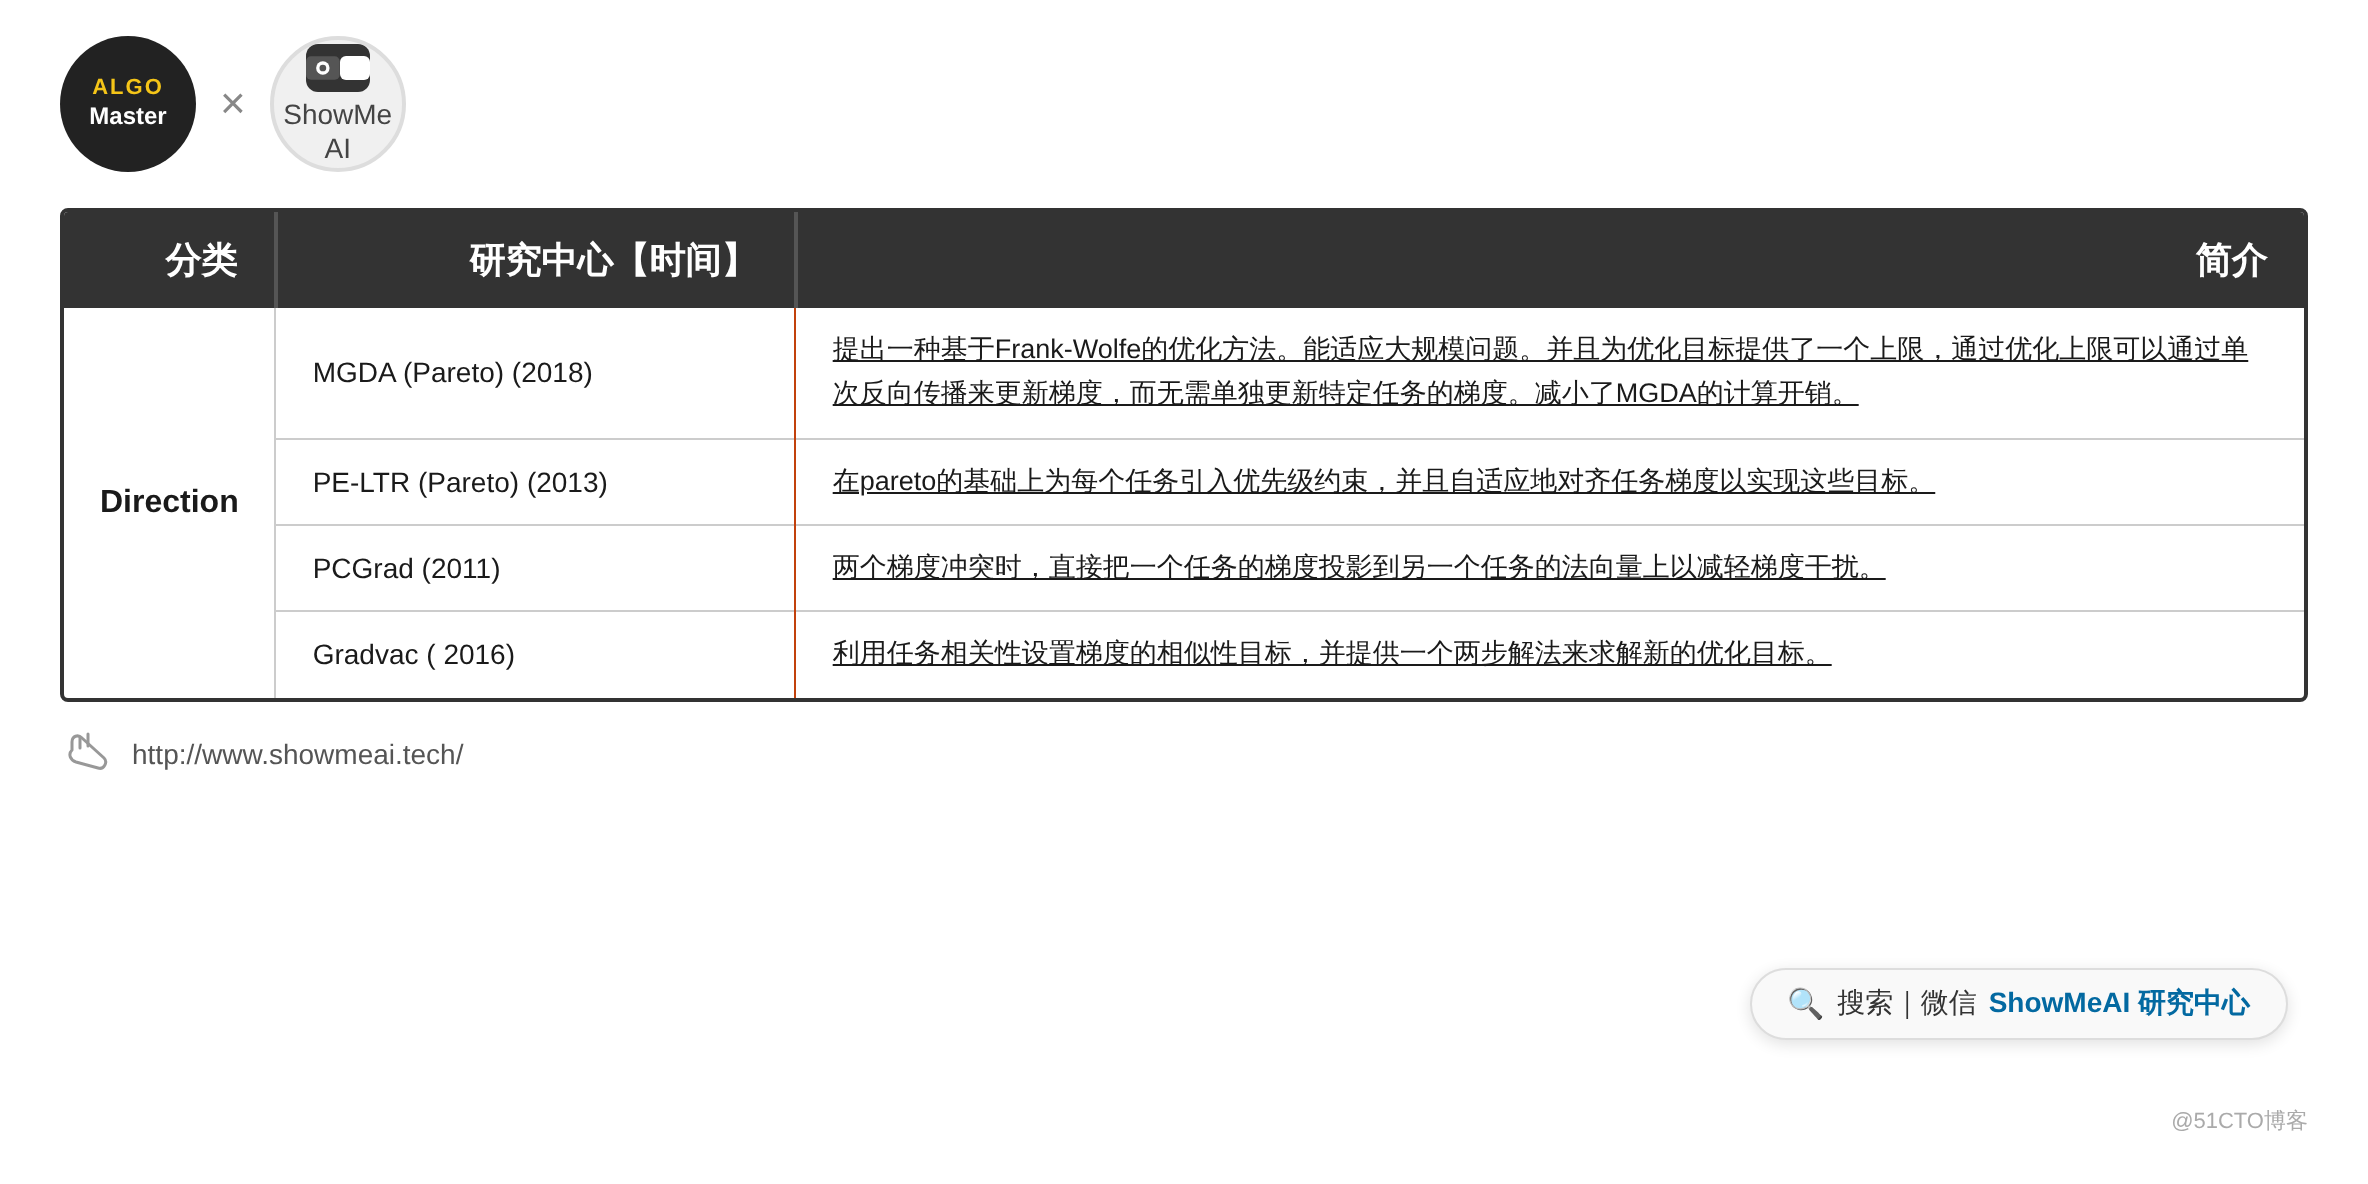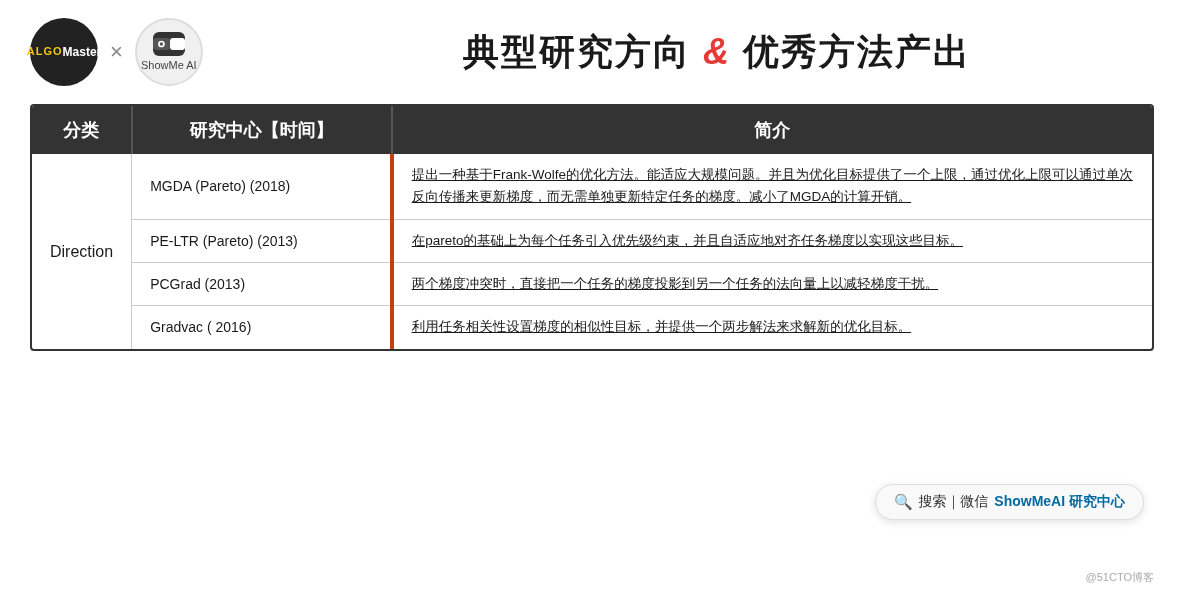--- a/index.html
+++ b/index.html
@@ -34,21 +34,21 @@
       gap: 8px;
       min-width: 260px;
     }
 
     .algo-logo {
       width: 68px;
       height: 68px;
       background: #222222;
       border-radius: 50%;
       display: flex;
-      flex-direction: row;
+      flex-direction: column;
       align-items: center;
       justify-content: center;
       color: white;
       font-weight: bold;
       font-size: 13px;
       line-height: 1.2;
     }
     .algo-logo .algo-text {
       font-size: 11px;
       letter-spacing: 1px;
@@ -92,23 +92,23 @@
     }
     .showme-icon::after {
       content: '';
       width: 18px;
       height: 12px;
       background: white;
       border-radius: 3px;
     }
 
     .showme-label {
-      font-size: 11px;
+      font-size: 14px;
       color: #444;
-      text-align: left;
+      text-align: center;
       line-height: 1.2;
     }
 
     .page-title-area {
       flex: 1;
       text-align: center;
     }
 
     .page-title {
       font-size: 36px;
@@ -130,42 +130,42 @@
       border-collapse: collapse;
     }
 
     thead tr {
       background: #333333;
       color: #ffffff;
     }
 
     thead th {
       padding: 12px 18px;
-      text-align: center;
+      text-align: right;
       font-size: 18px;
       font-weight: 600;
       border-right: 2px solid #555;
     }
 
     thead th:last-child {
       border-right: none;
     }
 
     tbody tr {
       border-bottom: 1px solid #cccccc;
     }
 
     tbody tr:last-child {
       border-bottom: none;
     }
 
     tbody td {
       padding: 10px 18px;
       vertical-align: middle;
-      border-right: 4px solid #c2410c;
+      border-right: 1px solid #c2410c;
       font-size: 14px;
       line-height: 1.6;
       color: #1a1a1a;
     }
 
     tbody td:last-child {
       border-right: none;
     }
 
     .col-method {
@@ -177,21 +177,21 @@
       font-size: 13.5px;
       line-height: 1.65;
       text-decoration: underline;
     }
 
     
     .category-cell {
       text-align: left;
       font-size: 16px;
       vertical-align: middle;
-      font-weight: 400;
+      font-weight: 700;
       border-right: 1px solid #cccccc;
     }
 
     
     .footer {
       display: flex;
       align-items: center;
       padding: 8px 30px;
       margin-top: 4px;
     }
@@ -231,21 +231,21 @@
     }
 
     .wechat-search .brand {
       font-weight: 600;
       color: #0369a1;
     }
 
     
     .watermark {
       position: absolute;
-      bottom: 7px;
+      bottom: 24px;
       right: 30px;
       font-size: 11px;
       color: #aaa;
     }
 
     
     .amp {
       color: #e53935;
       font-style: italic;
     }
@@ -270,25 +270,20 @@
           <svg width="20" height="14" viewBox="0 0 20 14">
             <rect x="0" y="0" width="20" height="14" rx="3" fill="#555"></rect>
             <circle cx="10" cy="7" r="4" fill="white"></circle>
             <circle cx="10" cy="7" r="2" fill="#555"></circle>
           </svg>
         </div>
         <span class="showme-label">ShowMe AI</span>
       </div>
     </div>
 
-    <div class="page-title-area">
-      <h1 class="page-title">
-        典型研究方向 <span class="amp">&amp;</span> 优秀方法产出
-      </h1>
-    </div>
   </div>
 
   <div class="table-container">
     <table>
       <thead>
         <tr>
           <th>分类</th>
           <th>研究中心【时间】</th>
           <th>简介</th>
         </tr>
@@ -300,32 +295,40 @@
           <td class="col-method">MGDA (Pareto)  (2018)</td>
           <td class="col-desc">提出一种基于Frank-Wolfe的优化方法。能适应大规模问题。并且为优化目标提供了一个上限，通过优化上限可以通过单次反向传播来更新梯度，而无需单独更新特定任务的梯度。减小了MGDA的计算开销。</td>
         </tr>
 
         <tr>
           <td class="col-method">PE-LTR (Pareto) (2013)</td>
           <td class="col-desc">在pareto的基础上为每个任务引入优先级约束，并且自适应地对齐任务梯度以实现这些目标。</td>
         </tr>
 
         <tr>
-          <td class="col-method">PCGrad  (2013)</td>
+          <td class="col-method">PCGrad  (2011)</td>
           <td class="col-desc">两个梯度冲突时，直接把一个任务的梯度投影到另一个任务的法向量上以减轻梯度干扰。</td>
         </tr>
 
         <tr>
           <td class="col-method">Gradvac  ( 2016)</td>
           <td class="col-desc">利用任务相关性设置梯度的相似性目标，并提供一个两步解法来求解新的优化目标。</td>
         </tr>
       </tbody>
     </table>
   </div>
 
+  <div class="footer">
+    <svg class="footer-icon" viewBox="0 0 28 28" fill="none" xmlns="http://www.w3.org/2000/svg">
+      <path d="M6 8 C6 5, 9 4, 11 6 L22 16 C24 18, 22 22, 19 21 L8 18 C5 17, 4 14, 6 12 Z" stroke="#555" stroke-width="1.5" fill="none"></path>
+      <path d="M14 4 L14 10" stroke="#555" stroke-width="1.5" stroke-linecap="round"></path>
+      <path d="M10 6 L10 11" stroke="#555" stroke-width="1.5" stroke-linecap="round"></path>
+    </svg>
+    <span class="footer-url">http://www.showmeai.tech/</span>
+  </div>
 
   <div class="wechat-search">
     <span class="search-icon-text">🔍</span>
     <span>搜索｜微信</span>
     <span class="brand">ShowMeAI 研究中心</span>
   </div>
 
   <div class="watermark">@51CTO博客</div>
 
 </div>

